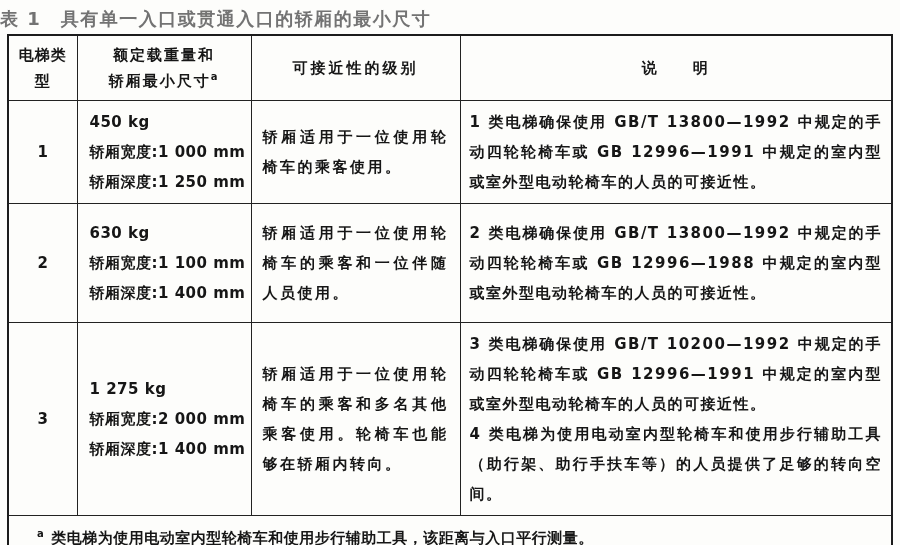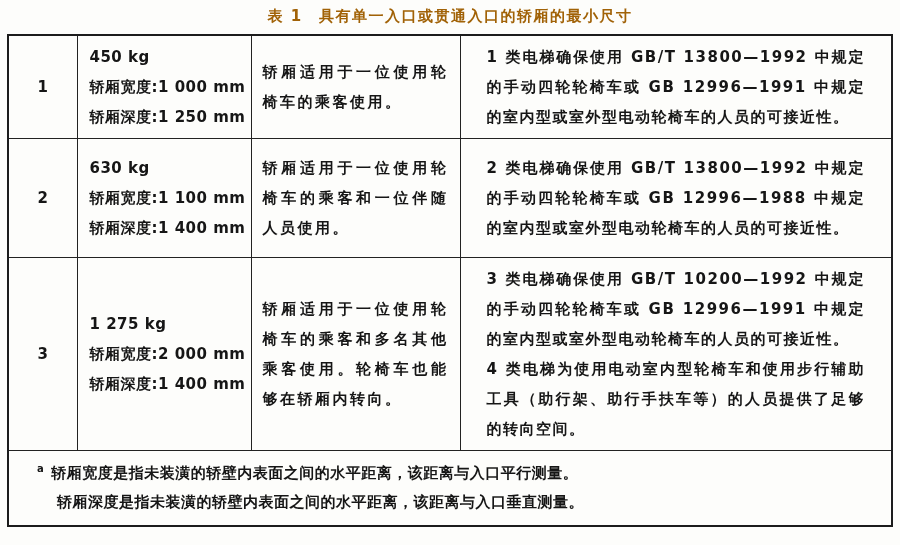--- a/index.html
+++ b/index.html
@@ -9,26 +9,25 @@
   }
   body {
     width: 900px;
     height: 545px;
     position: relative;
     font-family: "DejaVu Sans", "Liberation Sans", sans-serif;
     color: #151515;
     overflow: hidden;
   }
   .doc-title {
-    text-align: center;
     font-weight: bold;
-    font-size: 15px;
+    font-size: 18px;
     letter-spacing: 1.5px;
     padding-top: 7px;
-    color: #a16207;
+    color: #737373;
   }
   table.spec-table {
     position: absolute;
     left: 7px;
     top: 34px;
     width: 886px;
     border-collapse: collapse;
     table-layout: fixed;
     background: #fdfdfb;
   }
@@ -81,21 +80,21 @@
     letter-spacing: 0.5px;
   }
   td.cell-access {
     padding: 14px 11px;
     line-height: 30px;
     text-align: justify;
     text-justify: inter-character;
     letter-spacing: 2.5px;
   }
   td.cell-desc {
-    padding: 6px 26px;
+    padding: 6px 9px;
     line-height: 30px;
     text-align: justify;
     text-justify: inter-character;
     letter-spacing: 1.5px;
   }
   .spec-line { display: block; }
   .desc-para { display: block; }
 
   td.cell-footnote {
     padding: 8px 10px 8px 28px;
@@ -115,20 +114,29 @@
 
 <table class="spec-table">
   <colgroup>
     <col class="c1">
       <col class="c2">
       <col class="c3">
       <col class="c4">
   </colgroup>
 
   <tbody>
+      <tr class="header-row">
+    <th class="hdr hdr-type">电梯类型</th>
+    <th class="hdr hdr-load">
+      <span class="spec-line">额定载重量和</span>
+      <span class="spec-line"><span>轿厢最小尺寸</span><sup class="sup-mark">a</sup></span>
+    </th>
+    <th class="hdr hdr-access">可接近性的级别</th>
+    <th class="hdr hdr-desc">说　　明</th>
+  </tr>
 
   <tr class="row-1">
     <td class="cell-type">1</td>
     <td class="cell-specs">
       <span class="spec-line">450 kg</span>
       <span class="spec-line">轿厢宽度:1 000 mm</span>
       <span class="spec-line">轿厢深度:1 250 mm</span>
     </td>
     <td class="cell-access">轿厢适用于一位使用轮椅车的乘客使用。</td>
     <td class="cell-desc">
@@ -158,18 +166,18 @@
     </td>
     <td class="cell-access">轿厢适用于一位使用轮椅车的乘客和多名其他乘客使用。轮椅车也能够在轿厢内转向。</td>
     <td class="cell-desc">
       <span class="desc-para">3 类电梯确保使用 GB/T 10200—1992 中规定的手动四轮轮椅车或 GB 12996—1991 中规定的室内型或室外型电动轮椅车的人员的可接近性。</span>
       <span class="desc-para">4 类电梯为使用电动室内型轮椅车和使用步行辅助工具（助行架、助行手扶车等）的人员提供了足够的转向空间。</span>
     </td>
   </tr>
 
   <tr class="footnote-row">
     <td class="cell-footnote" colspan="4">
-      <span class="fn-line fn-line-1"><sup class="sup-mark">a</sup><span>轿厢宽度是指未装潢的轿壁内表面之间的水平距离，该距离与入口平行测量。</span></span>
+      <span class="fn-line fn-line-1"><sup class="sup-mark">a</sup><span>类电梯为使用电动室内型轮椅车和使用步行辅助工具，该距离与入口平行测量。</span></span>
       <span class="fn-line fn-line-2"><span>轿厢深度是指未装潢的轿壁内表面之间的水平距离，该距离与入口垂直测量。</span></span>
     </td>
   </tr>
 </tbody>
   </table>
 
 </body></html>

